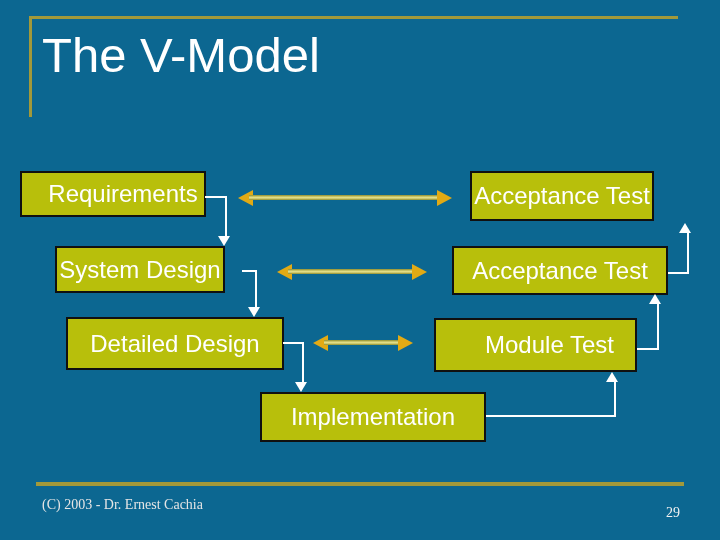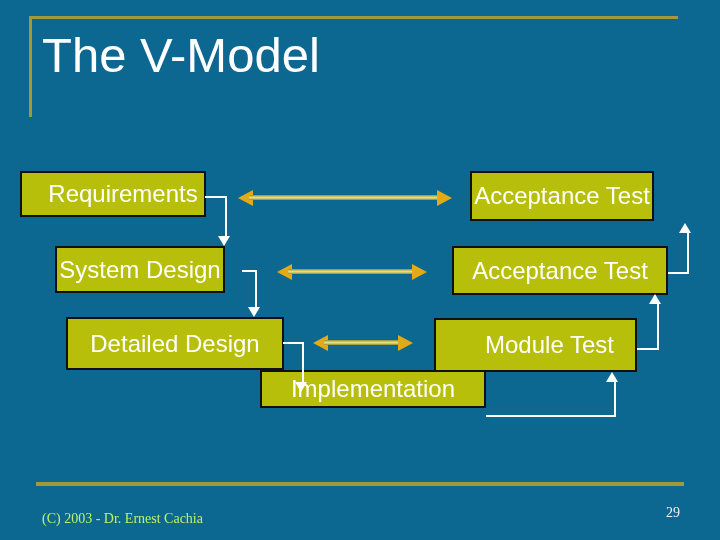--- a/index.html
+++ b/index.html
@@ -23,21 +23,21 @@
   .vbox{
     position:absolute;box-sizing:border-box;
     background:#b8bf0b;border:2px solid #101010;
     color:#ffffff;font-size:24px;
     display:flex;align-items:center;justify-content:center;
     white-space:nowrap;
   }
   .b-req{left:20px;top:171px;width:186px;height:46px;padding-left:20px;}
   .b-sys{left:33px;top:246px;width:170px;height:47px;margin-left:22px;}
   .b-det{left:66px;top:317px;width:218px;height:53px;}
-  .b-imp{left:260px;top:370px;width:226px;height:38px;}
+  .b-imp{left:260px;top:392px;width:226px;height:50px;}
   .b-acc{left:470px;top:171px;width:184px;height:50px;}
   .b-int{left:452px;top:246px;width:216px;height:49px;}
   .b-mod{left:434px;top:318px;width:203px;height:54px;padding-left:28px;}
 
   
   .darrow{position:absolute;height:16px;}
   .darrow .shaft{
     position:absolute;left:11px;right:11px;top:5px;height:5px;
     background:linear-gradient(to bottom,#8f8c2b 0%,#e2dd85 45%,#e2dd85 60%,#8f8c2b 100%);
   }
@@ -73,23 +73,23 @@
   .h3{left:295px;top:382px;}
   .c4{left:486px;top:382px;width:128px;height:33px;}
   .h4{left:606px;top:372px;}
   .c5{left:637px;top:304px;width:20px;height:44px;}
   .h5{left:649px;top:294px;}
   .c6{left:668px;top:233px;width:19px;height:39px;}
   .h6{left:679px;top:223px;}
 
   
   .footer-text{
-    position:absolute;left:42px;top:511px;
+    position:absolute;left:42px;top:497px;
     font-family:"Liberation Serif","DejaVu Serif",serif;
-    font-size:14px;color:#bef264;
+    font-size:14px;color:#e5e5e5;
   }
   .page-number{
     position:absolute;left:638px;top:505px;width:42px;text-align:right;
     font-family:"Liberation Serif","DejaVu Serif",serif;
     font-size:14px;color:#f2f2f2;
   }
 </style>
 </head>
 <body>
 

